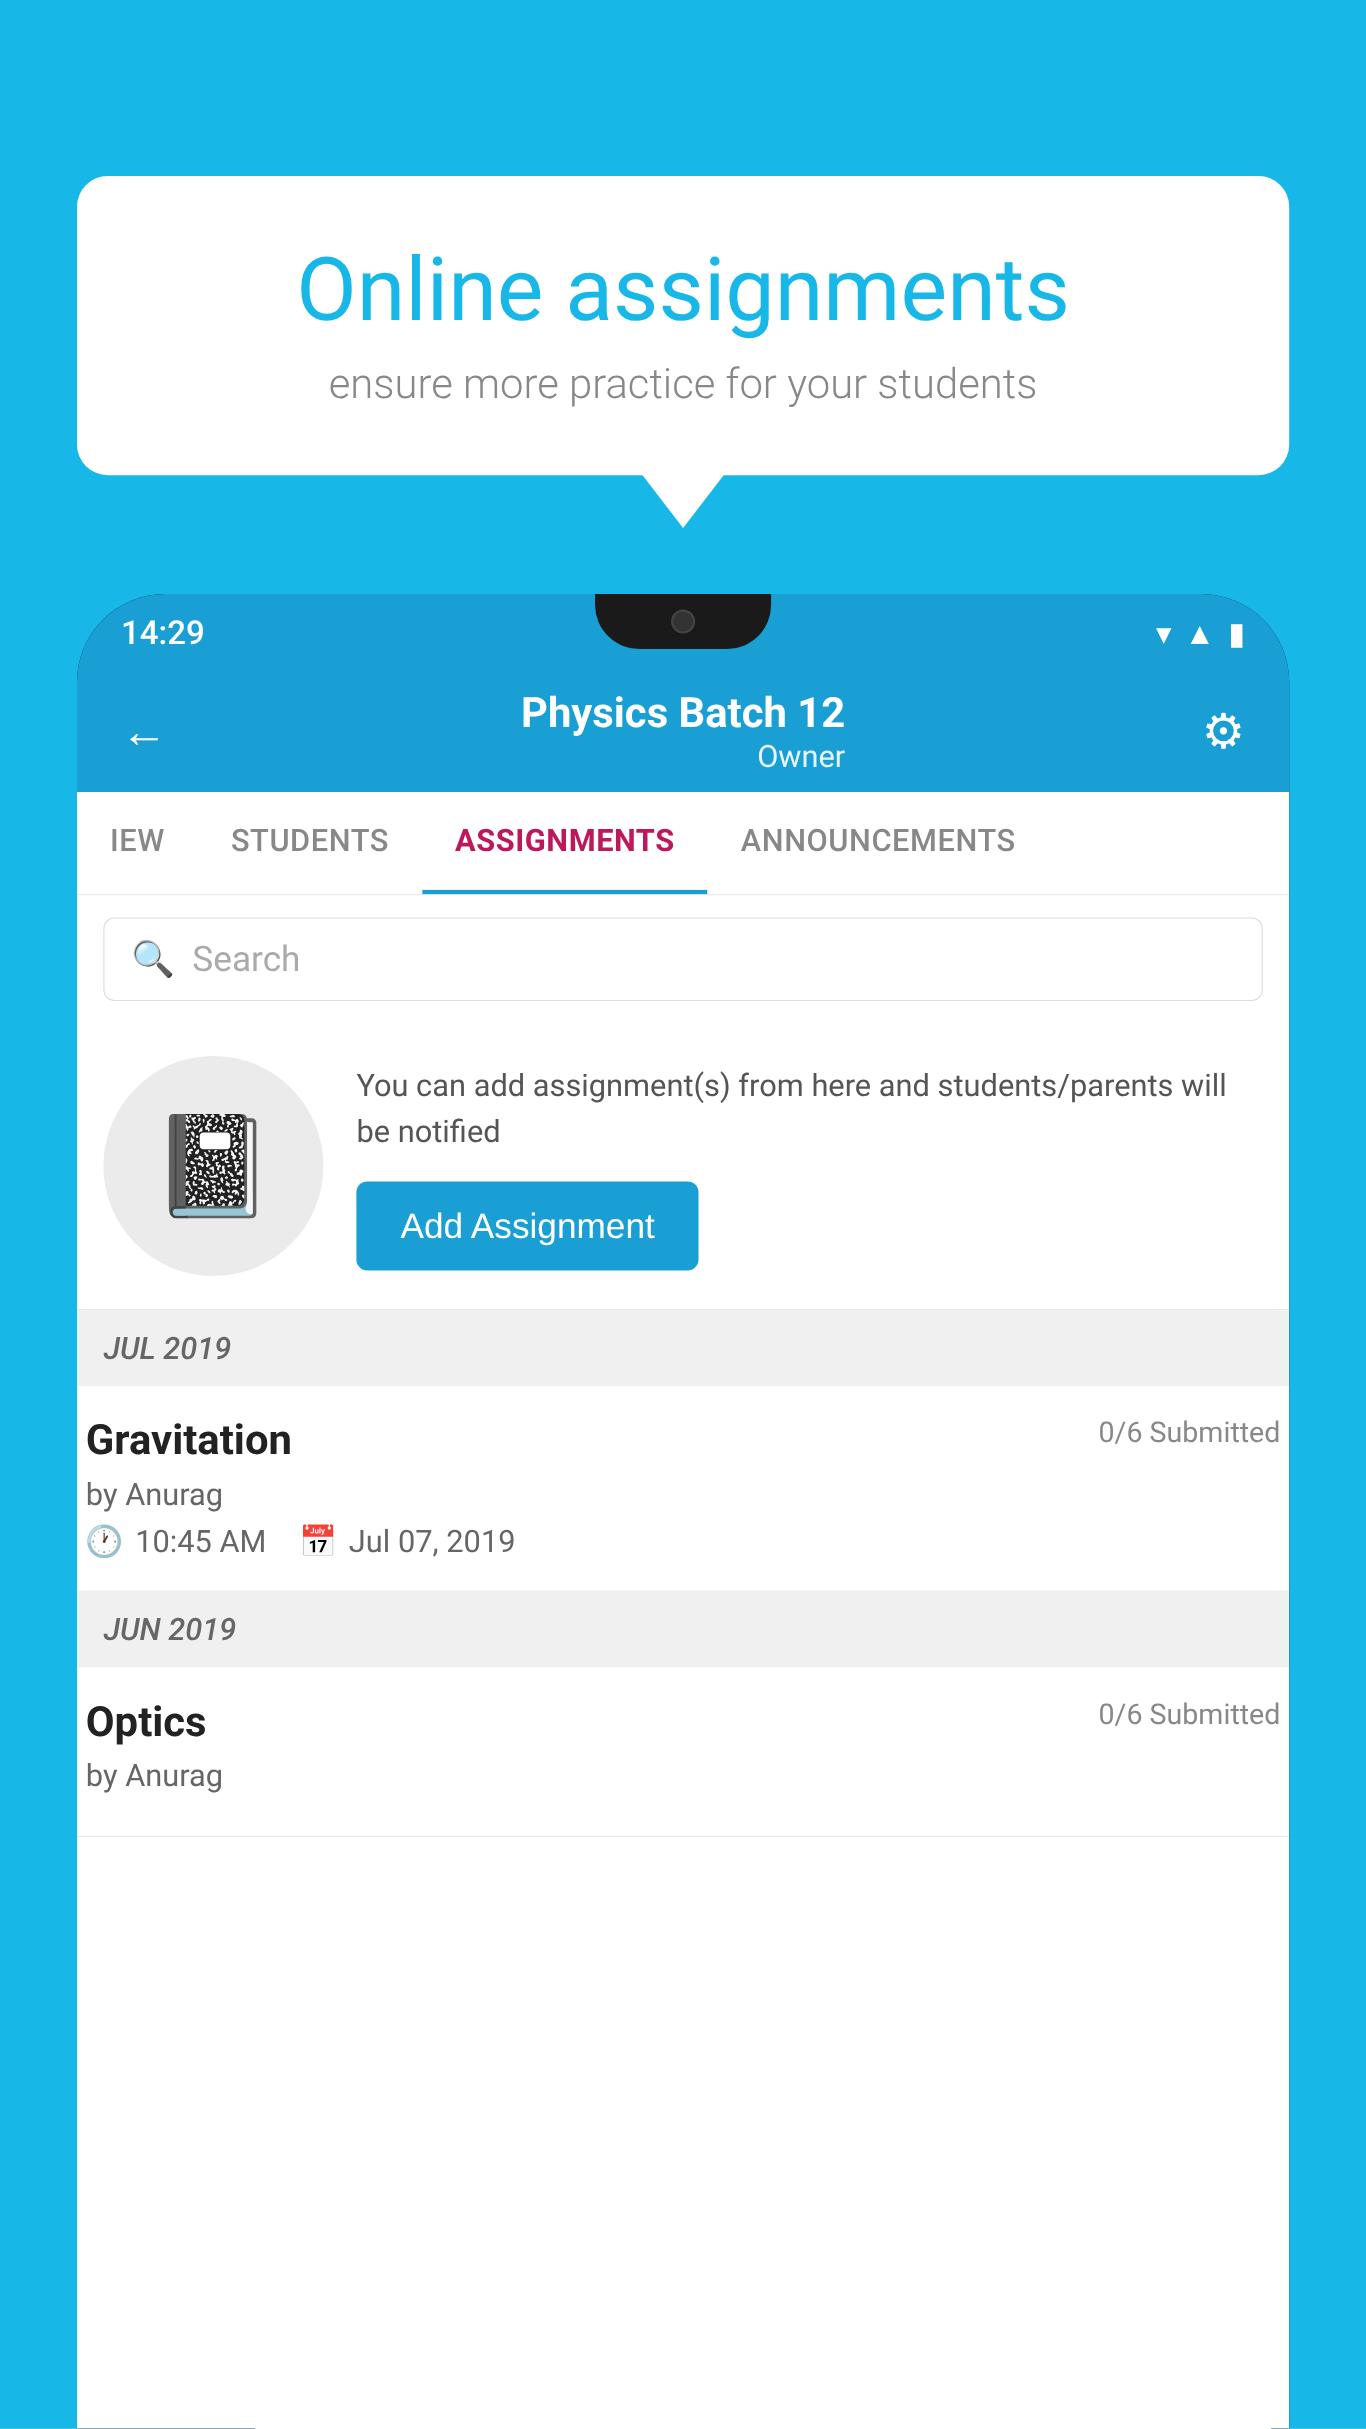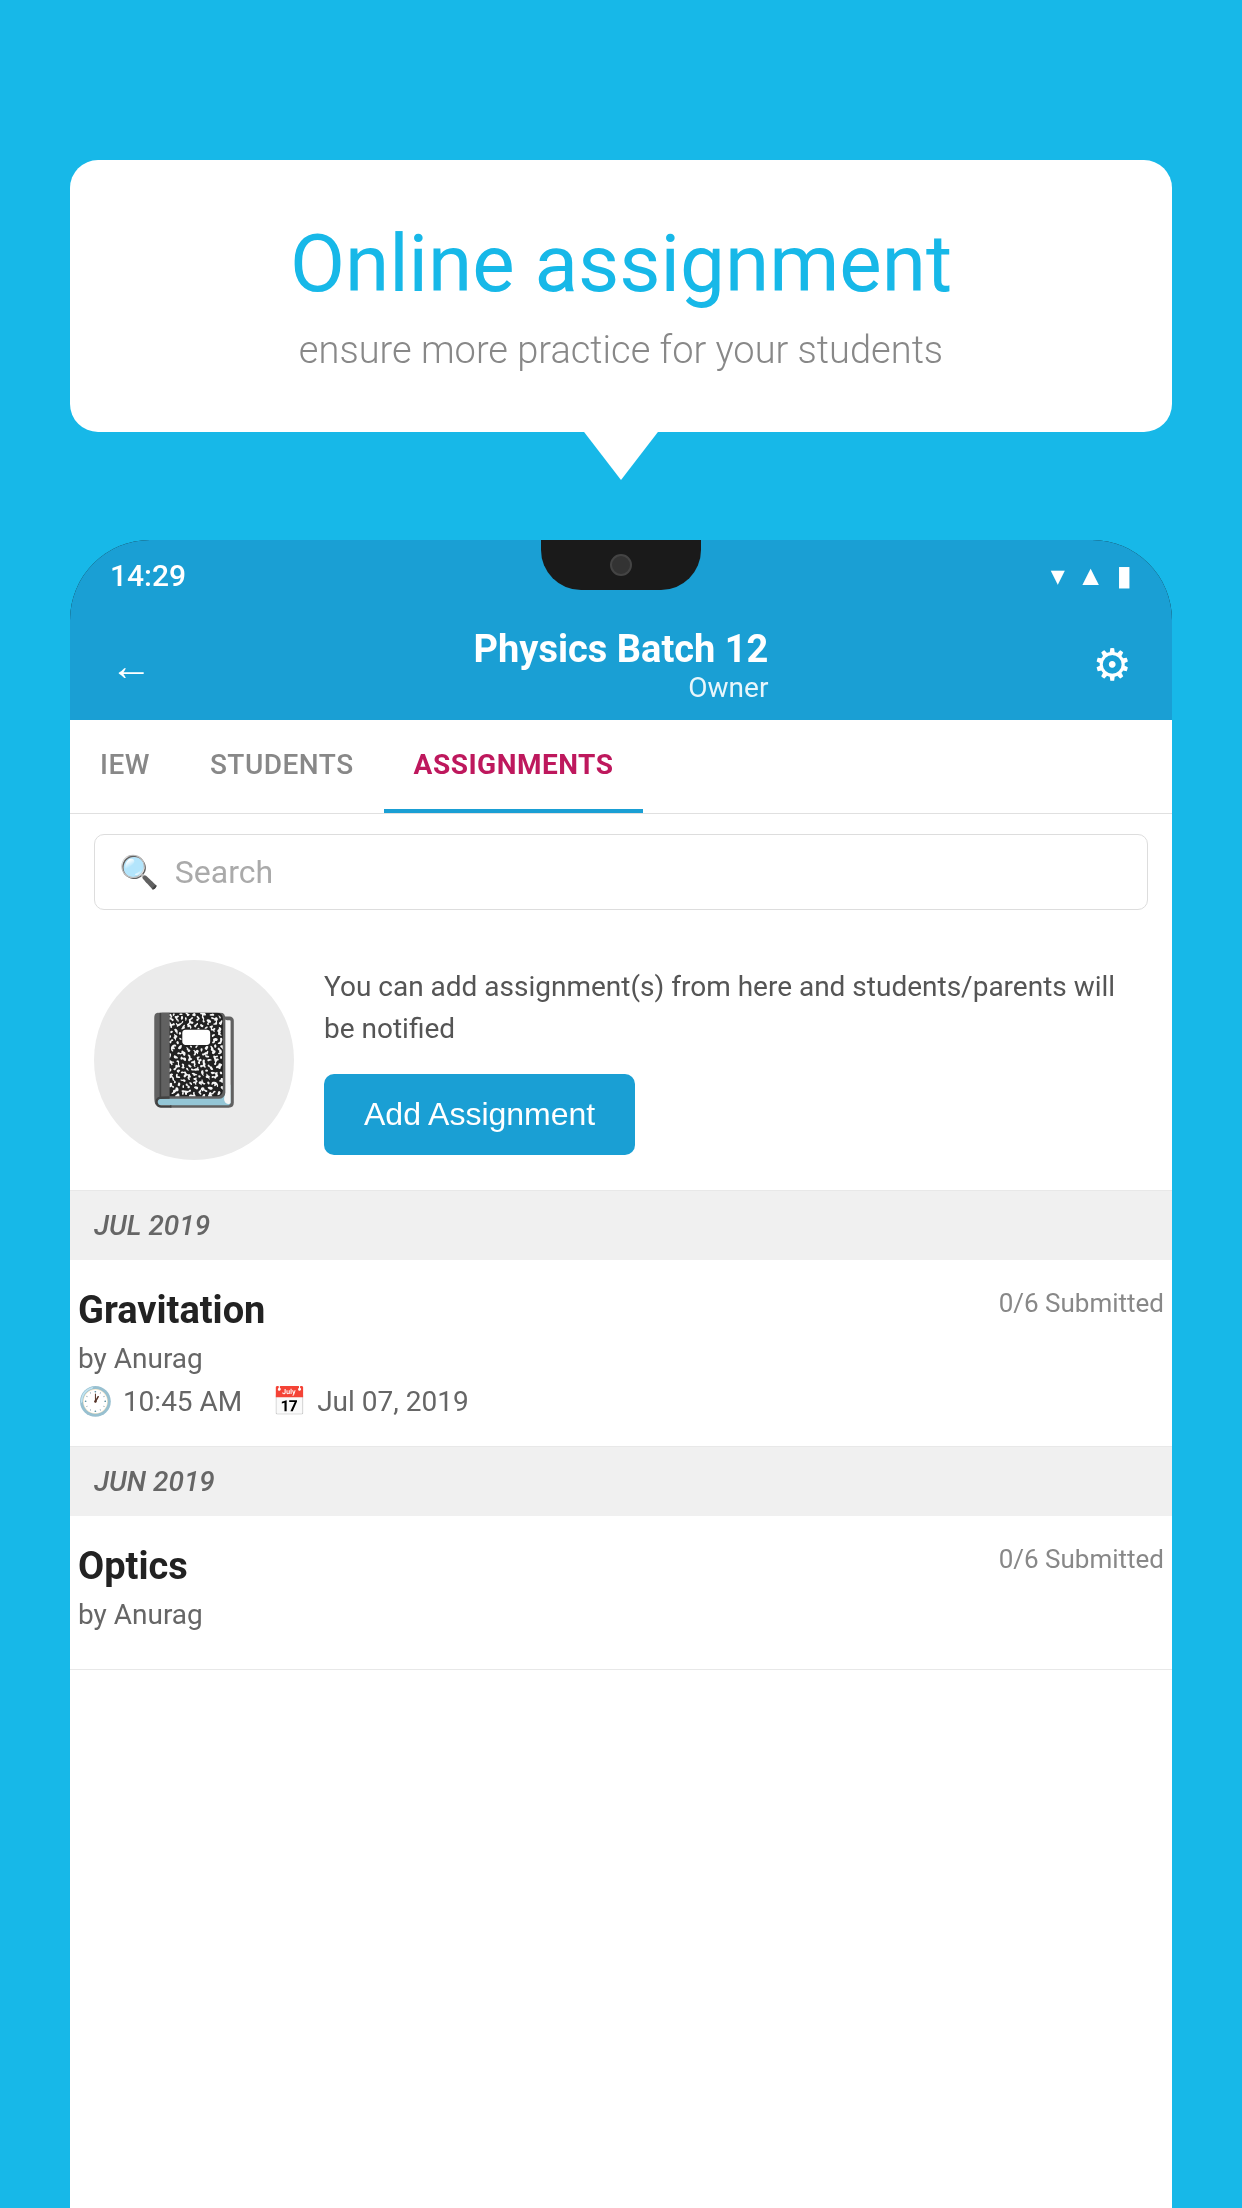--- a/index.html
+++ b/index.html
@@ -325,21 +325,21 @@
     .meta-icon {
       font-size: 28px;
       color: #666;
     }
   </style>
 </head>
 <body>
 
 <div class="speech-bubble-container">
   <div class="speech-bubble">
-    <div class="bubble-title">Online assignment</div>
+    <div class="bubble-title">Online assignments</div>
     <div class="bubble-subtitle">ensure more practice for your students</div>
   </div>
 </div>
 
 <div class="phone-frame">
 
   <div class="phone-status-bar">
     <span class="status-time">14:29</span>
     <div class="notch">
       <div class="camera-dot"></div>
@@ -359,20 +359,21 @@
     </div>
     <span class="header-settings">⚙</span>
   </div>
 
   <div class="phone-screen">
 
     <div class="tabs-container">
       <div class="tab-item">IEW</div>
       <div class="tab-item">STUDENTS</div>
       <div class="tab-item active">ASSIGNMENTS</div>
+      <div class="tab-item">ANNOUNCEMENTS</div>
     </div>
 
     <div class="search-container">
       <div class="search-box">
         <span class="search-icon-inner">🔍</span>
         <span class="search-placeholder">Search</span>
       </div>
     </div>
 
     <div class="assignment-promo">

